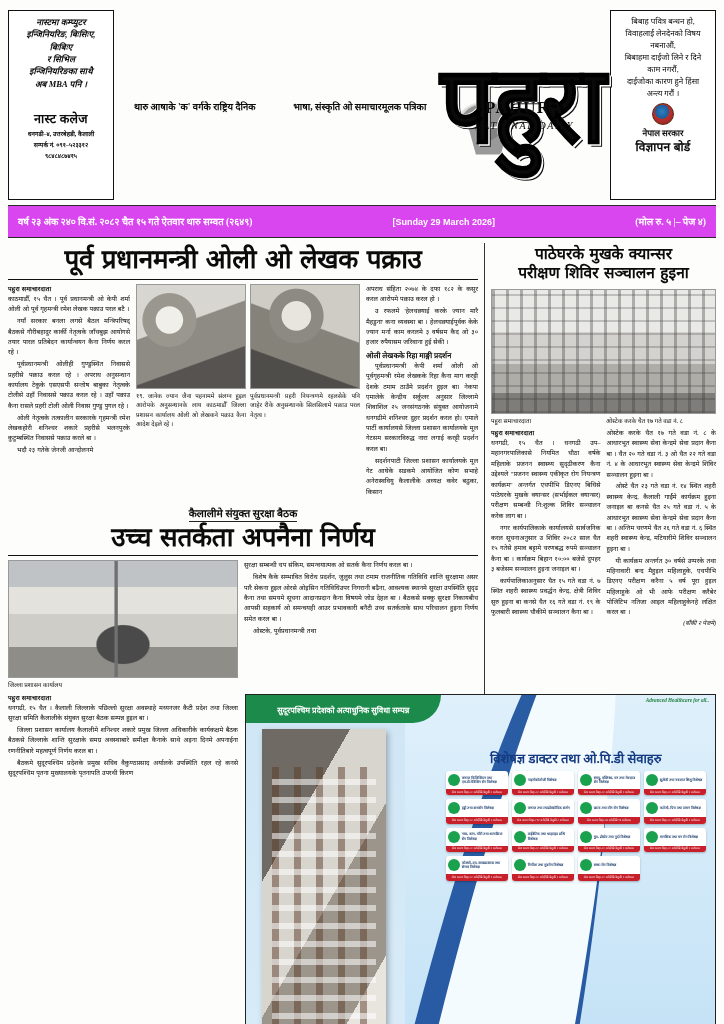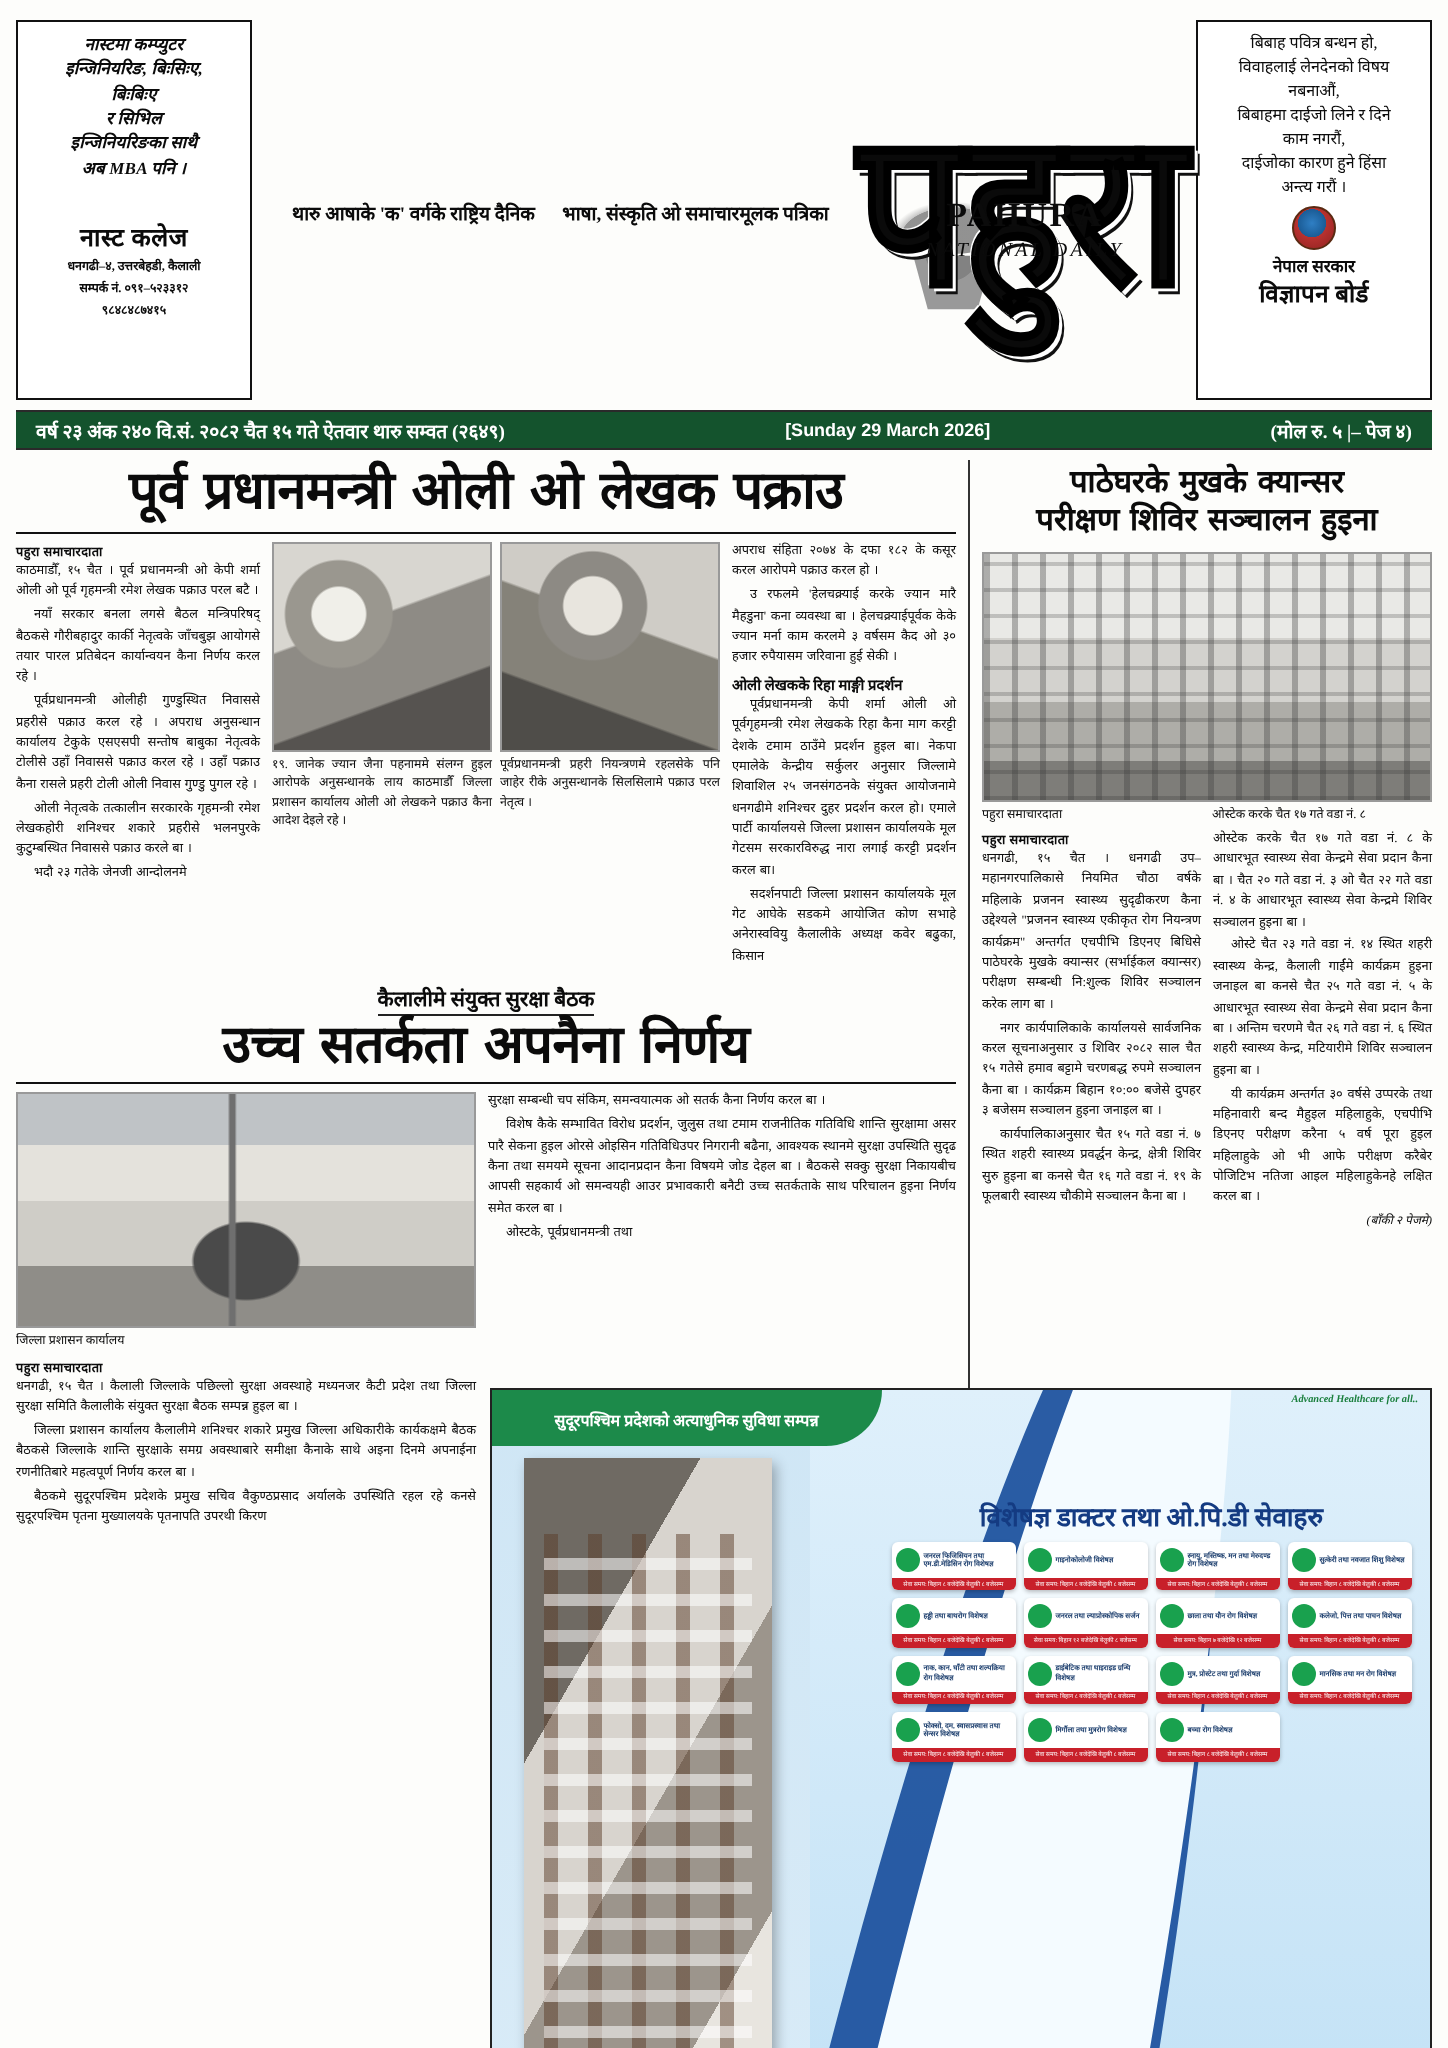--- a/index.html
+++ b/index.html
@@ -8,21 +8,21 @@
     font-family:"Liberation Serif", serif;
     background:#ffffff;
     color:#0b0b0b;
     overflow:hidden;
   }
   .page { position:relative; width:724px; height:1024px; background:#fdfdfb; padding:10px 8px 6px 8px; }
 
   
   .masthead { display:flex; align-items:stretch; gap:6px; height:190px; }
   .ear {
-    width:118px; border:1.5px solid #111; padding:5px 4px;
+    width:106px; border:1.5px solid #111; padding:5px 4px;
     display:flex; flex-direction:column; align-items:center; justify-content:flex-start;
     text-align:center; background:#fff;
   }
   .ear-left-line { font-size:8.5px; font-style:italic; font-weight:bold; line-height:1.45; letter-spacing:.1px; }
   .ear-brand { font-size:12.5px; font-weight:bold; margin-top:20px; letter-spacing:.3px; }
   .ear-sub { font-size:6.2px; font-weight:bold; line-height:1.5; margin-top:2px; }
   .ear-right-line { font-size:8px; font-weight:normal; line-height:1.5; }
   .emblem {
     width:22px; height:22px; margin:3px auto 1px;
     border-radius:50%;
@@ -56,21 +56,21 @@
     position:absolute; left:18px; bottom:24px; width:60px; height:26px;
     background:radial-gradient(ellipse at 50% 70%, #777 0 60%, #bbb 61%, transparent 72%);
     border-radius:50%; opacity:.8;
   }
   .latin-name { position:absolute; right:30px; bottom:20px; text-align:center; }
   .latin-main { font-size:17px; font-weight:bold; letter-spacing:1.2px; font-family:"Liberation Serif",serif; }
   .latin-sub { font-size:10px; font-style:italic; letter-spacing:1.6px; margin-top:2px; }
 
   
   .datebar {
-    margin-top:5px; height:20px; background:#14532d; color:#fff;
+    margin-top:5px; height:33px; background:#d946ef; color:#fff;
     display:flex; align-items:center; justify-content:space-between;
     padding:0 10px; font-size:9.6px; font-weight:bold;
     border-top:1px solid #2a2a2a; border-bottom:1px solid #2a2a2a;
   }
   .datebar .mid { font-family:"Liberation Sans",sans-serif; font-size:9px; }
 
   
   .content { display:flex; gap:6px; margin-top:5px; height:780px;justify-content:center; }
   .left-zone { width:470px; display:flex; flex-direction:column; }
   .right-zone { flex:1; display:flex; flex-direction:column; border-left:1px solid #333; padding-left:6px; }

